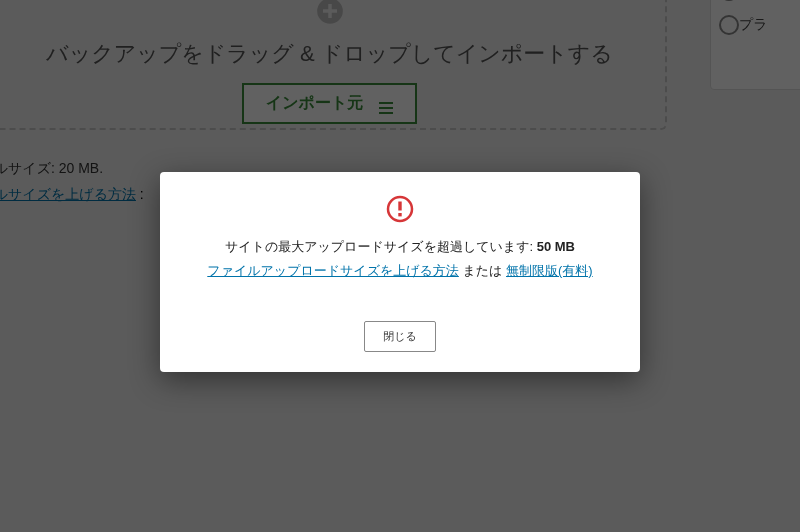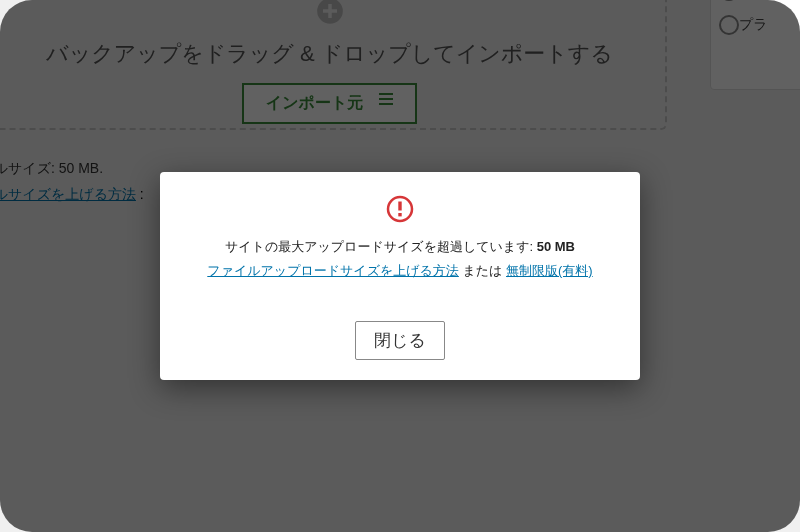--- a/index.html
+++ b/index.html
@@ -10,56 +10,56 @@
   .bg-page { position: absolute; inset: 0; background: #f0f0f0; padding: 0; }
   .dropzone {
     position: absolute; left: -8px; top: -30px; width: 675px; height: 160px;
     border: 2px dashed #c7c7c7; border-radius: 6px;
     display: flex; flex-direction: column; align-items: center; justify-content: center;
     gap: 14px; padding-top: 20px;
   }
   .plus-icon svg { display: block; }
   .drop-title { font-size: 22px; color: #555; font-weight: 500; text-align: center; }
   .import-btn {
-    display: inline-flex; align-items: flex-start; gap: 16px;
+    display: inline-flex; align-items: flex-end; gap: 16px;
     padding: 8px 22px; border: 2px solid #3b8d3b; color: #3b8d3b;
     background: #fff; font-size: 16px; font-weight: 600; cursor: pointer;
   }
   .import-btn .ham { display: inline-flex; flex-direction: column; gap: 3px; }
   .import-btn .ham span { width: 14px; height: 2px; background: #3b8d3b; display: block; }
 
   .size-text { position: absolute; left: -35px; top: 160px; font-size: 14px; color: #333; }
   .size-link-row { position: absolute; left: -35px; top: 186px; font-size: 14px; }
   .size-link-row a { color: #0073aa; text-decoration: underline; }
 
   .side-panel {
     position: absolute; right: -10px; top: -30px; width: 100px; height: 120px;
     background: #fff; border: 1px solid #ddd; border-radius: 4px; padding: 10px 8px;
   }
   .side-row { display: flex; align-items: center; gap: 0; margin-bottom: 14px; color: #444; font-size: 14px; }
   .radio { width: 20px; height: 20px; border: 2px solid #888; border-radius: 50%; flex-shrink: 0; }
 
   
-  .overlay { position: absolute; inset: 0; background: rgba(0,0,0,0.62); display: flex; align-items: flex-start; justify-content: center; border-radius: 32px; }
+  .overlay { position: absolute; inset: 0; background: rgba(0,0,0,0.62); display: flex; align-items: flex-start; justify-content: center; }
 
   
   .modal {
     margin-top: 172px; width: 480px; background: #fff; border-radius: 4px;
     box-shadow: 0 8px 30px rgba(0,0,0,0.45);
     padding: 22px 24px 20px; text-align: center;
   }
   .modal .warn { display: flex; justify-content: center; margin-bottom: 14px; }
   .modal .msg-line { font-size: 13px; color: #222; margin-bottom: 6px; }
   .modal .msg-line .bold { font-weight: 700; }
   .modal .link-line { font-size: 13px; margin-bottom: 41px; }
   .modal .link-line a { color: #0073aa; text-decoration: underline; }
   .modal .link-line .sep { color: #222; }
   .close-btn {
     display: inline-block; padding: 7px 18px; border: 1.5px solid #888; background: #fff;
-    color: #333; font-size: 17px; cursor: pointer; border-radius: 2px;
+    color: #333; font-size: 11px; cursor: pointer; border-radius: 2px;
   }
 </style>
 </head>
 <body>
 
 <div class="bg-page">
 
   <div class="dropzone">
     <span class="plus-icon">
       <svg width="48" height="28" viewBox="0 0 48 48">
@@ -73,21 +73,21 @@
       <span>インポート元</span>
       <span class="ham">
           <span></span>
           <span></span>
           <span></span>
         </span>
     </button>
   </div>
 
   <div class="size-text">
-    <span>ァイルサイズ: </span><span>50 MB.</span>
+    <span>ァイルサイズ: </span><span>20 MB.</span>
   </div>
   <div class="size-link-row">
     <a href="#">ァイルサイズを上げる方法</a>
     <span>:</span>
   </div>
 
   <div class="side-panel">
     <div class="side-row">
       <span class="radio"></span>
 

